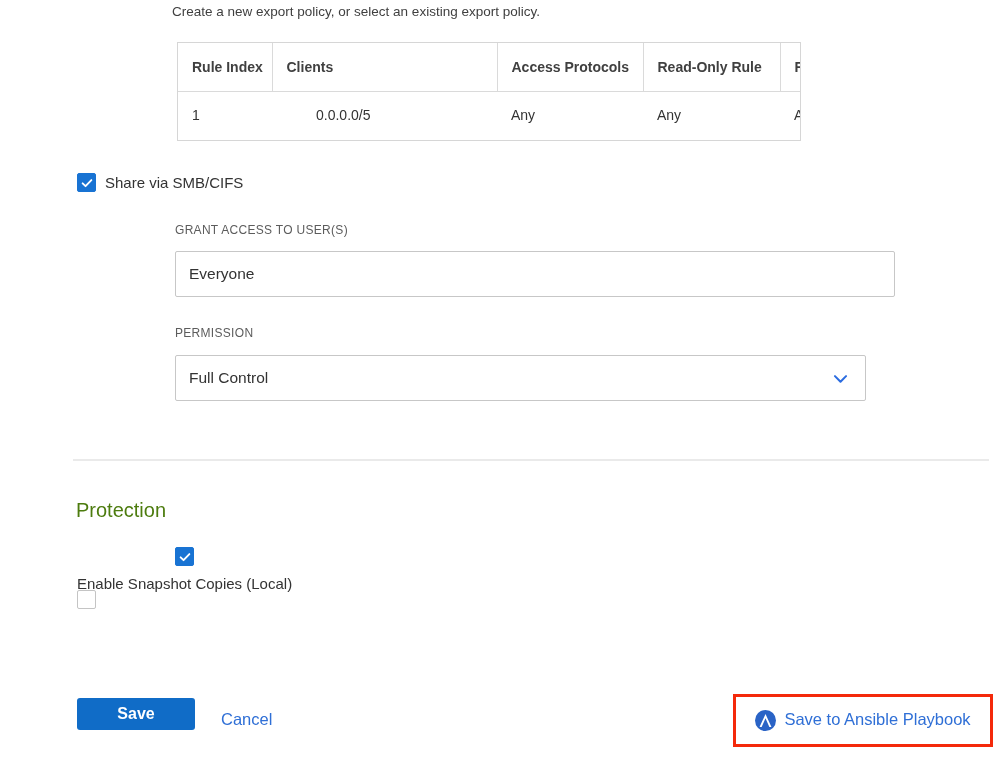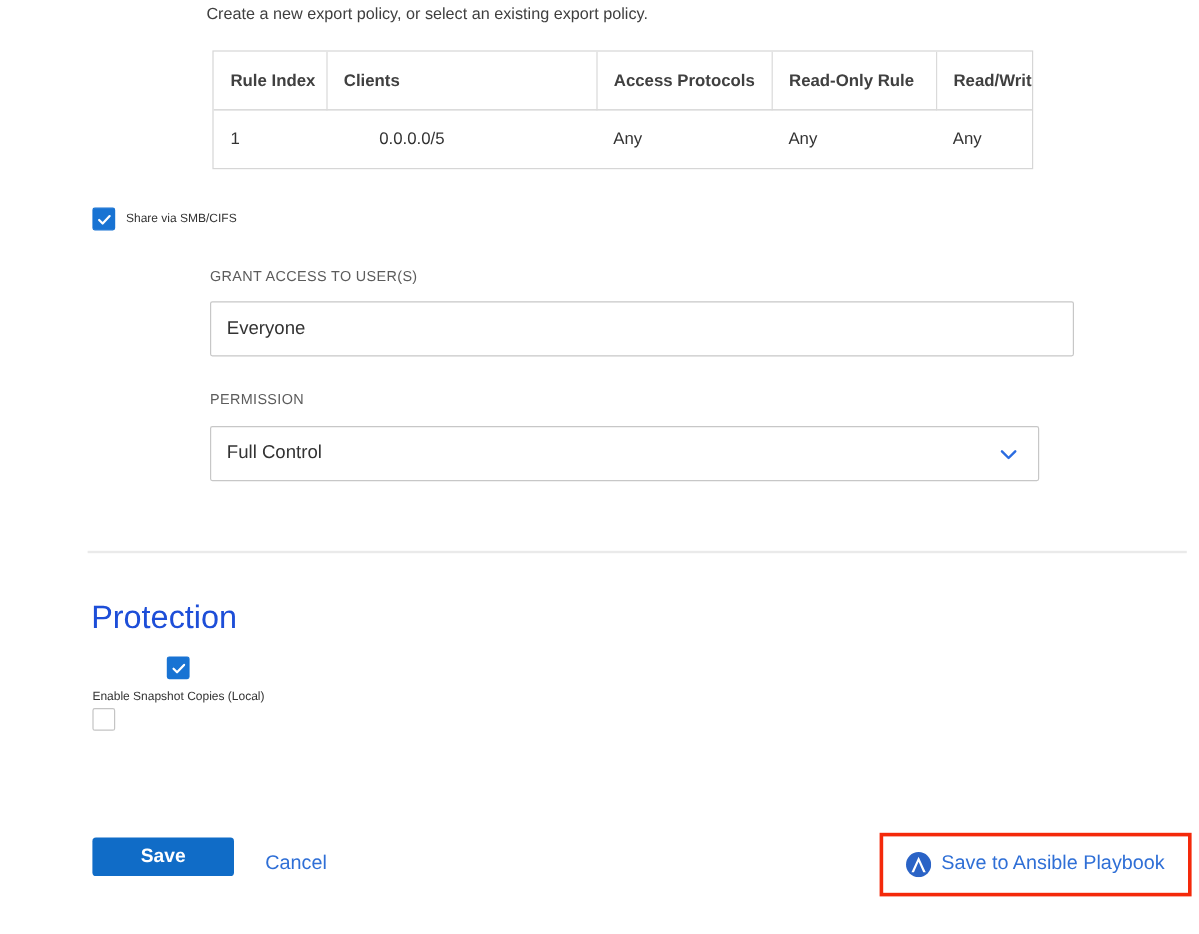--- a/index.html
+++ b/index.html
@@ -5,57 +5,57 @@
   * { box-sizing: border-box; margin: 0; padding: 0; }
   html, body { width: 999px; height: 778px; background: #ffffff; overflow: hidden; }
   body { font-family: "Liberation Sans", "DejaVu Sans", sans-serif; position: relative; color: #333; }
 
   .abs { position: absolute; }
 
   
   .instruction { left: 172px; top: 4px; font-size: 13.5px; color: #3f3f3f; }
 
   
-  .table-wrap { left: 177px; top: 42px; width: 684px; height: 99px; overflow: hidden;
+  .table-wrap { left: 177px; top: 42px; width: 624px; height: 99px; overflow: hidden;
                 border: 1px solid #d6d6d6; background: #fff; }
   .table-wrap table { border-collapse: collapse; table-layout: fixed; width: 810px; }
   .table-wrap th { border-right: 1px solid #dadada; border-bottom: 1px solid #dadada;
                    height: 48px; text-align: left; padding: 0 6px 0 14px;
                    font-size: 14px; font-weight: bold; color: #404040; vertical-align: middle; }
   .table-wrap th:last-child { border-right: none; }
   .table-wrap td { height: 47px; padding: 0 6px 0 14px; font-size: 14px; color: #333;
                    vertical-align: middle; }
   .table-wrap td:nth-child(2) { padding-left: 44px; }
 
   
   .check-row { display: flex; align-items: center; gap: 9px; cursor: pointer; }
   .cb { width: 19px; height: 19px; border-radius: 2px; flex: 0 0 auto;
         display: inline-flex; align-items: center; justify-content: center; }
   .cb.checked { background: #1873d3; border: 1px solid #1873d3; }
   .cb.unchecked { background: #fff; border: 1px solid #c4c4c4; }
-  .check-label { font-size: 10px; color: #333; }
+  .check-label { font-size: 15px; color: #333; }
 
   .smb-row { left: 77px; top: 173px; }
 
   
   .field-label { left: 175px; font-size: 12px; color: #5c5c5c; letter-spacing: 0.3px; }
   .grant-label { top: 223px; }
   .text-input { left: 175px; top: 251px; width: 720px; height: 46px;
                 border: 1px solid #c7c7c7; border-radius: 2px; font-size: 15.5px; color: #333;
                 padding: 0 13px; font-family: inherit; background: #fff; }
   .perm-label { top: 326px; }
   .select-box { left: 175px; top: 355px; width: 691px; height: 46px;
                 border: 1px solid #c7c7c7; border-radius: 2px; background: #fff;
                 display: flex; align-items: center; justify-content: space-between;
                 padding: 0 15px 0 13px; cursor: pointer; }
   .select-value { font-size: 15.5px; color: #333; }
 
   .divider { left: 73px; top: 459px; width: 916px; height: 2px; background: #eaeaea; }
 
-  .section-title { left: 76px; top: 499px; font-size: 27px; font-weight: 400; color: #1d4ed8; text-align: center; }
+  .section-title { left: 76px; top: 499px; font-size: 20px; font-weight: 400; color: #4d7c0f; text-align: center; }
 
   .prot-row-1 { left: 77px; top: 547px; flex-direction: column; }
   .prot-row-2 { left: 77px; top: 590px; }
 
   
   .save-btn { left: 77px; top: 698px; width: 118px; height: 32px; background: #106cc7;
               border: none; border-radius: 3px; color: #fff; font-weight: bold;
               font-size: 16px; font-family: inherit; cursor: pointer; }
   .cancel-link { left: 221px; top: 710px; font-size: 16.5px; color: #2f6fd6;
                  text-decoration: none; cursor: pointer; }

